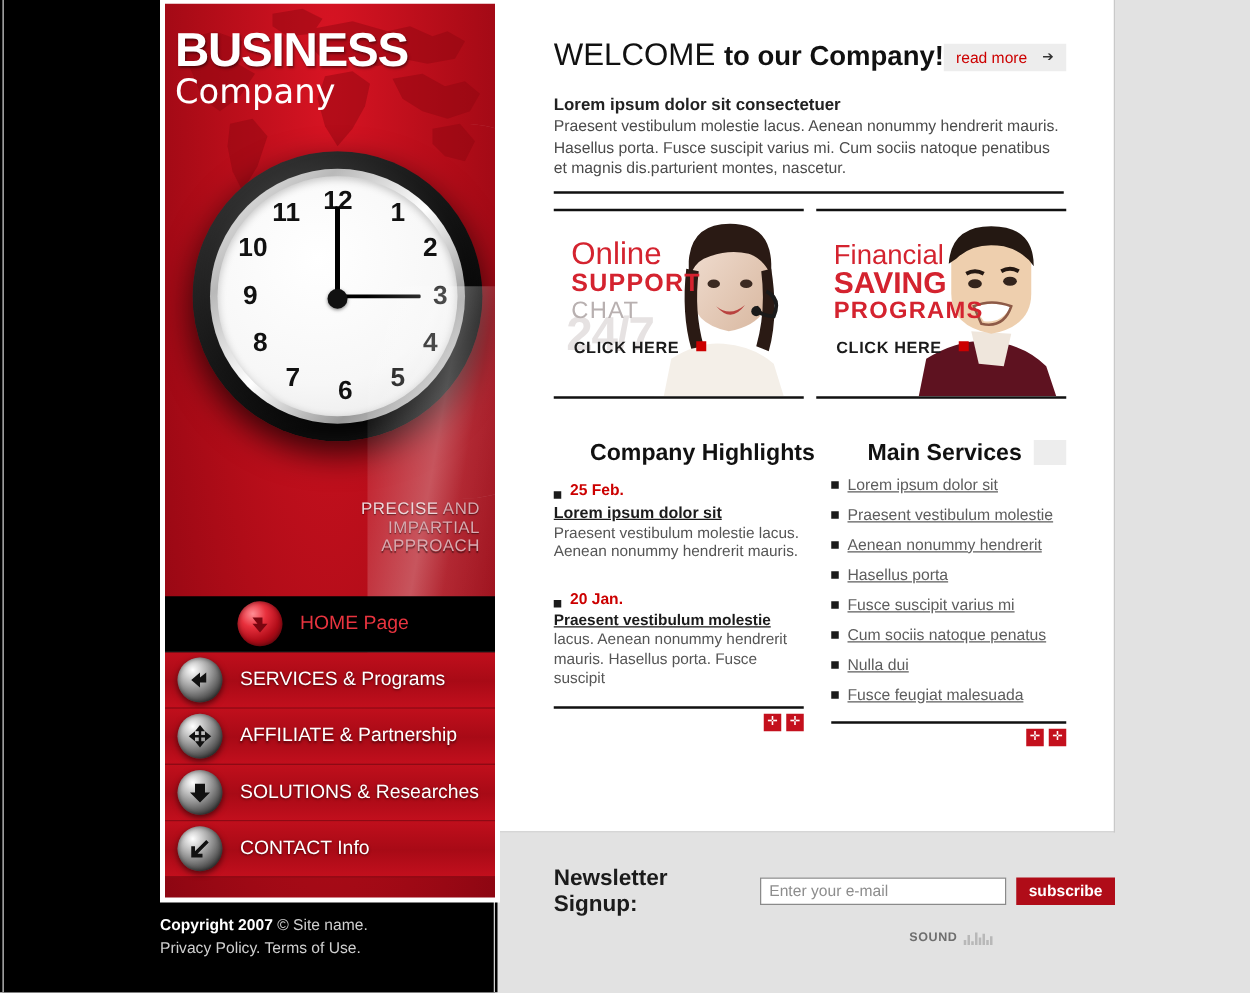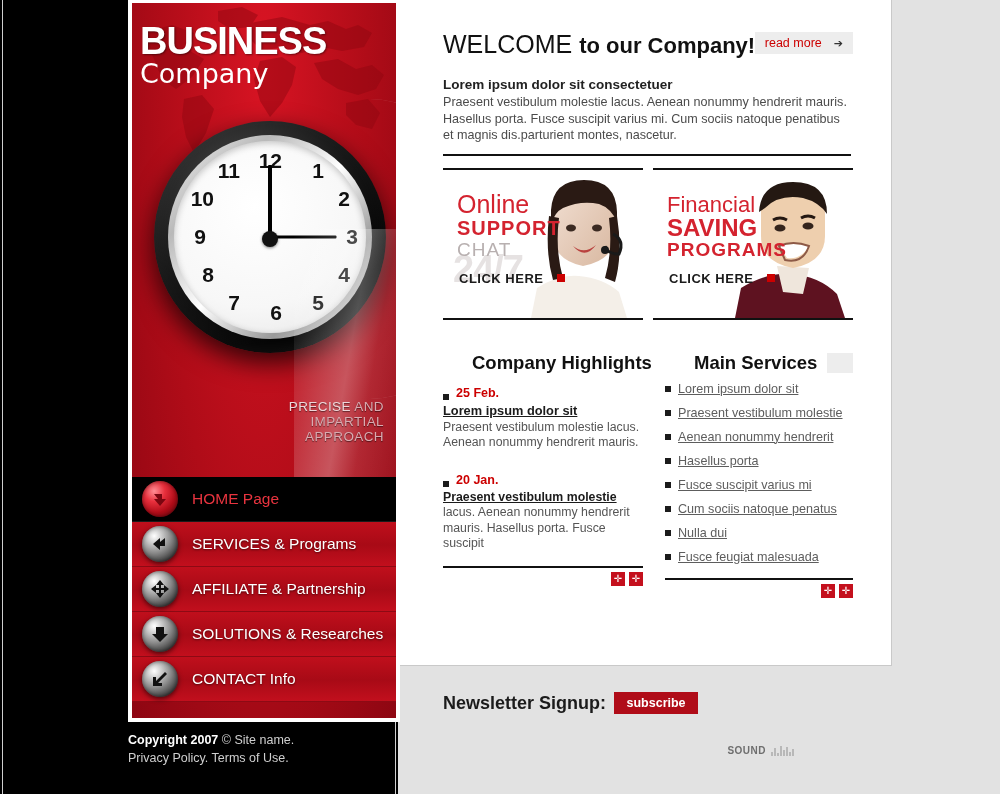--- a/index.html
+++ b/index.html
@@ -105,21 +105,21 @@
   }
   .tagline b{ color:#efd7da; font-weight:normal; }
 
   
   .nav{ position:absolute; left:0; top:474px; width:264px; z-index:7; }
   .nav-item{
     position:relative; height:45px; display:flex; align-items:center;
     border-bottom:1px solid #8d0a14;
     background:linear-gradient(to bottom,#c00f1c 0%, #a80a16 52%, #c20f1d 100%);
   }
-  .nav-item.active{ background:#000; border-bottom:1px solid #1a1a1a;}
+  .nav-item.active{ background:#000; border-bottom:1px solid #1a1a1a;padding-left:48px;}
   .nav-item.active .nav-label{ color:#e8343f; }
   .nav-icon{
     width:36px; height:36px; margin-left:10px; border-radius:50%; flex:0 0 36px;
     background: radial-gradient(circle at 34% 28%, #ffffff 0%, #cfcfcf 20%, #8a8a8a 48%, #3a3a3a 78%, #111 100%);
     box-shadow:0 2px 5px rgba(0,0,0,.6), inset 0 0 4px rgba(0,0,0,.5);
     display:flex; align-items:center; justify-content:center;
     position:relative; overflow:hidden;
   }
   .nav-item.active .nav-icon{
     background: radial-gradient(circle at 34% 28%, #ff8d94 0%, #e8303d 30%, #b00c18 62%, #5a040b 100%);
@@ -143,21 +143,21 @@
   
   .main-card{
     position:absolute; left:400px; top:0px; width:492px; height:666px;
     background:#fff; border-right:1px solid #c9c9c9; border-bottom:1px solid #c9c9c9;
   }
   .topstrip{
     position:absolute; left:400px; top:0; width:492px; height:5px; background:#c8c8c8;
   }
   .main-pad{ padding:30px 38px 0 43px; }
 
-  .welcome-row{ display:flex; align-items:flex-start; }
+  .welcome-row{ display:flex; align-items:center; }
   .welcome-title{
     font-family:"Liberation Sans", sans-serif; color:#111;
     font-size:25px; font-weight:normal; line-height:28px; white-space:nowrap;
   }
   .welcome-title b{ font-weight:bold; font-size:22px; }
   .readmore{
     margin-left:auto; margin-top:2px;
     width:155px; height:22px; background:#ededed;
     display:flex; align-items:center; justify-content:flex-end;
     padding-right:10px;
@@ -547,20 +547,21 @@
           </div>
         </div>
 
       </div>
     </div>
   </div>
 
   <div class="gray-footer">
     <div class="news-row">
       <div class="news-label">Newsletter Signup:</div>
+      <input class="news-input" type="text" placeholder="Enter your e-mail" style="">
       <button class="subscribe">subscribe</button>
     </div>
     <div class="sound">
       <span class="sound-txt">SOUND</span>
       <span class="eq">
         <i style="height:4px"></i>
           <i style="height:8px"></i>
           <i style="height:3px"></i>
           <i style="height:10px"></i>
           <i style="height:6px"></i>

